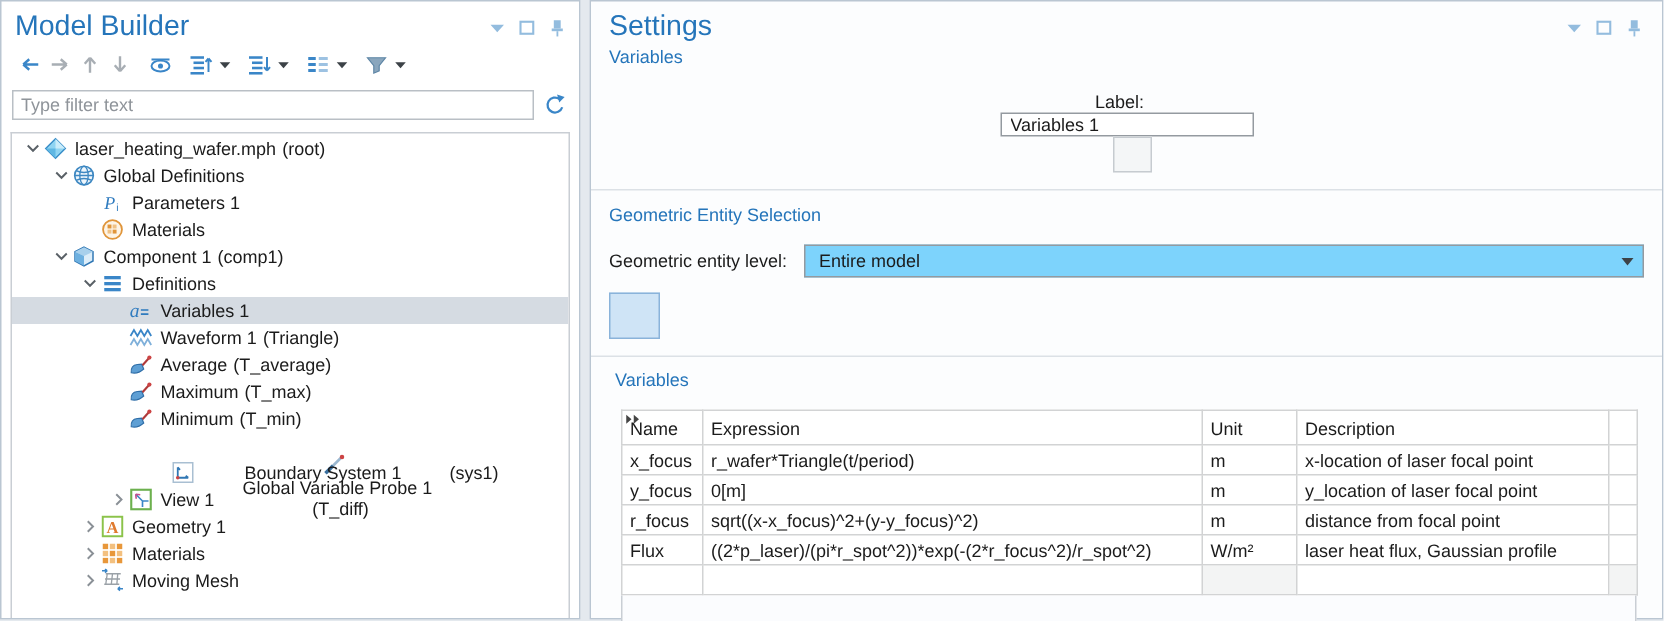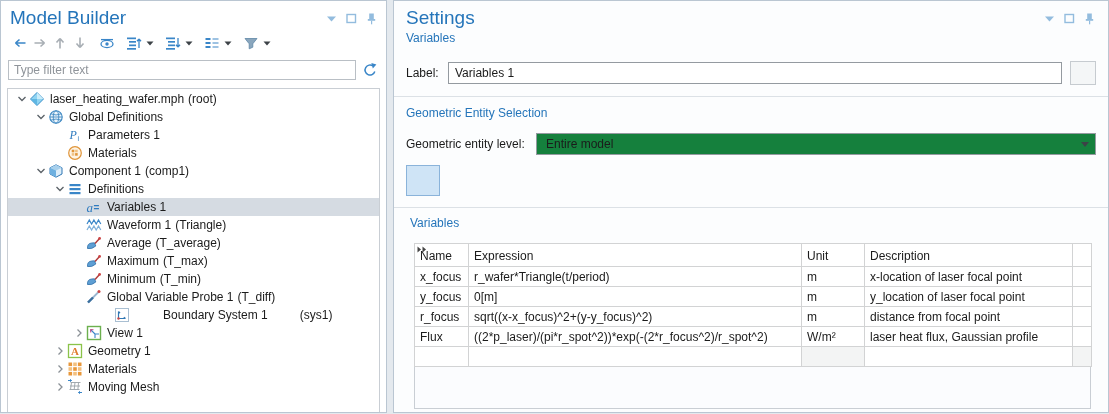--- a/index.html
+++ b/index.html
@@ -33,31 +33,31 @@
   .refresh-btn{width:18px;height:18px;border:none;background:none;padding:0;display:flex;align-items:center;justify-content:center;}
 
   .mb-tree{position:absolute;left:6px;right:6px;top:87px;bottom:0;border:1px solid #c9ced4;border-bottom:none;background:#fff;overflow:hidden;padding-top:1px;text-align:center;}
   .tree-row{height:18px;display:flex;align-items:center;white-space:nowrap;}
   .tree-row.selected{background:#d5dbe2;}
   .expander{width:15px;height:14px;display:inline-flex;align-items:center;justify-content:center;flex:none;}
   .tree-icon{width:16px;height:16px;flex:none;margin-right:5px;}
   .tree-suffix{margin-left:4px;}
 
   .st-subtitle{color:#2575ba;margin-top:1px;}
-  .label-row{display:flex;align-items:center;margin-top:16px;}
+  .label-row{display:flex;align-items:center;margin-top:16px;flex-direction:column;}
   .fld-label{width:42px;flex:none;}
   .text-input{flex:1;height:22px;border:1px solid #949aa0;padding:0 6px;background:#fff;
     font:12px "Liberation Sans","DejaVu Sans",sans-serif;color:#1b1b1b;}
   .label-edit-btn{width:26px;height:24px;margin-left:8px;border:1px solid #c6cbd0;background:#f4f6f7;display:flex;align-items:center;justify-content:center;padding:0;}
 
   .sep{height:1px;background:#dce1e6;margin:11px -12px 0 -12px;}
   .sec-head{color:#2575ba;margin-top:9px;}
   .ges-row{display:flex;align-items:center;margin-top:13px;}
   .ges-label{width:130px;flex:none;}
-  .select{flex:1;height:22px;border:1px solid #949aa0;background:#15803d;display:flex;align-items:center;padding:0 20px 0 9px;position:relative;}
+  .select{flex:1;height:22px;border:1px solid #949aa0;background:#7dd3fc;display:flex;align-items:center;padding:0 20px 0 9px;position:relative;}
   .sel-caret{position:absolute;right:6px;top:8px;width:0;height:0;border-left:4px solid transparent;border-right:4px solid transparent;border-top:5px solid #3c4247;}
   .toggle-btn{margin-top:10px;width:34px;height:31px;border:1px solid #8ab3da;background:#cfe4f6;display:flex;align-items:center;justify-content:center;padding:0;}
 
   .vars-head{display:flex;align-items:center;margin-top:8px;color:#2575ba;gap:4px;}
 
   .vars-table{border-collapse:collapse;table-layout:fixed;width:677px;margin:13px 0 0 8px;background:#fff;}
   .vars-table th,.vars-table td{border:1px solid #d2d3d4;height:20px;padding:0 5px;font-weight:400;text-align:left;overflow:hidden;white-space:nowrap;margin-left:22px;}
   .vars-table th{height:23px;position:relative;vertical-align:bottom;padding-bottom:3px;}
   .sort-glyph{position:absolute;top:2px;left:2px;}
   td.cell-gray{background:#f3f4f4;}
@@ -353,21 +353,21 @@
         <span class="icon tree-icon">
           <svg width="16" height="16" viewBox="0 0 16 16">
             <path d="M1.5,13.5 Q1,8.5 5.5,8 L8.5,7.8 L9.8,11 Q6,14.5 1.5,13.5 Z" fill="#5e9fd4" stroke="#2f6ea8" stroke-width="0.8"></path>
             <line x1="9" y1="8.5" x2="13.5" y2="3.5" stroke="#b03a3a" stroke-width="1.4"></line>
             <circle cx="13.6" cy="3.4" r="1.4" fill="#cc4444"></circle>
           </svg>
         </span>
         <span class="tree-label">Minimum</span>
         <span class="tree-suffix">(T_min)</span>
       </div>
-      <div class="tree-row" style="padding-left: 63px;">
+      <div class="tree-row" style="padding-left: 63px; flex-direction: column;">
         <span class="expander"></span>
         <span class="icon tree-icon">
           <svg width="16" height="16" viewBox="0 0 16 16">
             <line x1="2" y1="13.5" x2="12.5" y2="3" stroke="#9ab7d0" stroke-width="1.8"></line>
             <line x1="2" y1="13.5" x2="7" y2="8.5" stroke="#3a6f9e" stroke-width="2.4"></line>
             <circle cx="13" cy="2.6" r="1.5" fill="#cc4444"></circle>
           </svg>
         </span>
         <span class="tree-label">Global Variable Probe 1</span>
         <span class="tree-suffix">(T_diff)</span>

